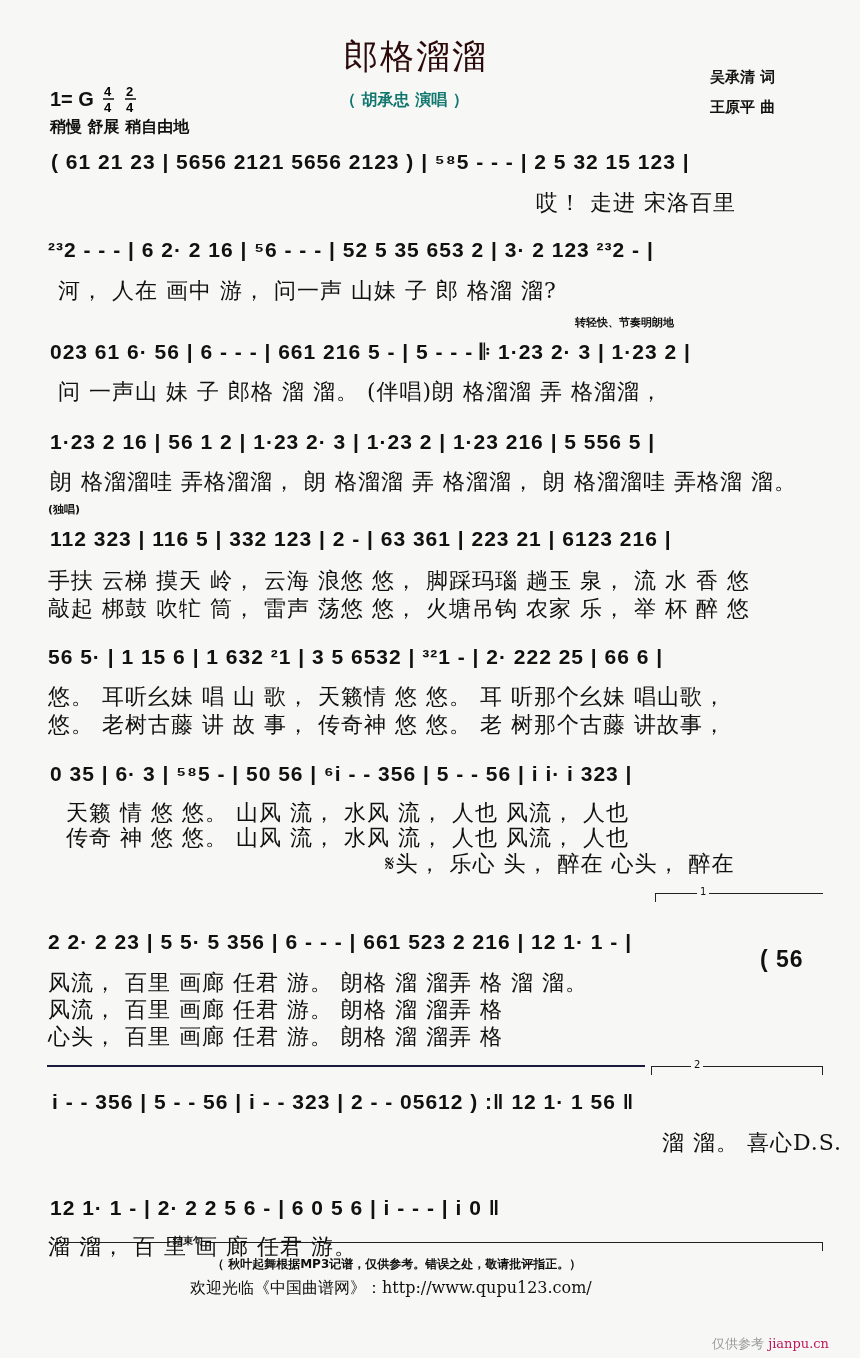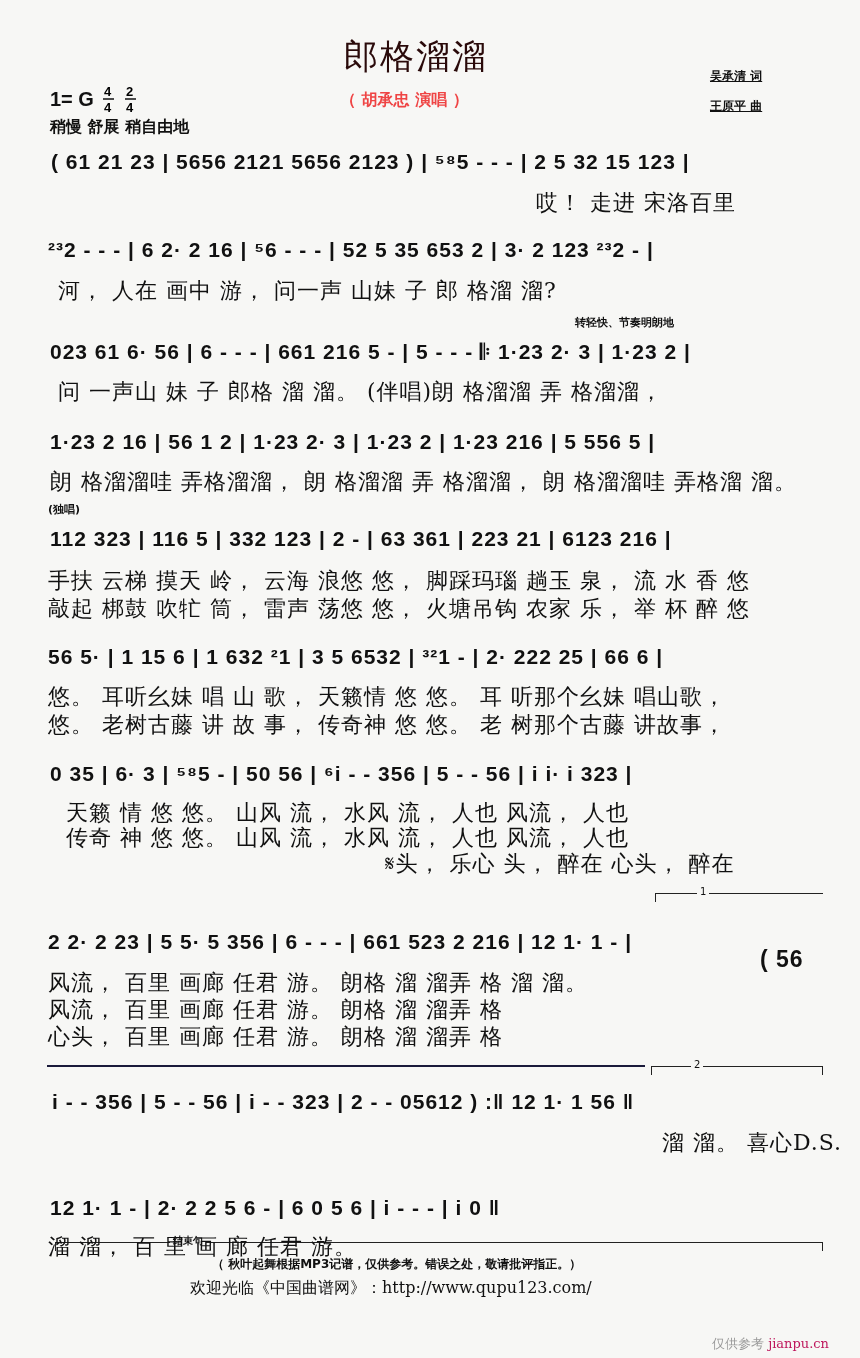--- a/index.html
+++ b/index.html
@@ -1,21 +1,21 @@
 <!DOCTYPE html>
 <html><head>
 <meta charset="utf-8">
 <style>
   html,body{margin:0;padding:0;}
   body{width:860px;height:1358px;background:#f7f7f5;position:relative;overflow:hidden;
        font-family:"DejaVu Sans","Liberation Sans",sans-serif;color:#111;}
   .abs{position:absolute;white-space:nowrap;}
   .title{font-size:34px;color:#2a0a0a;letter-spacing:2px;font-family:"DejaVu Sans",sans-serif;}
-  .singer{font-size:16px;font-weight:bold;color:#ef4444;}
-  .credit{font-size:12px;font-family:"DejaVu Serif","Liberation Serif",serif;font-weight:bold;text-decoration:underline;}
+  .singer{font-size:16px;font-weight:bold;color:#0f766e;}
+  .credit{font-size:15px;font-family:"DejaVu Serif","Liberation Serif",serif;font-weight:bold;}
   .key{font-size:20px;font-weight:bold;font-family:"Liberation Sans",sans-serif;}
   .tempo{font-size:16px;font-weight:bold;}
   .notes{font-size:21px;font-weight:bold;font-family:"Liberation Sans","DejaVu Sans",sans-serif;letter-spacing:1px;}
   .lyr{font-size:22px;font-family:"DejaVu Serif","Liberation Serif",serif;letter-spacing:1px;}
   .small{font-size:11px;font-weight:bold;}
   .note-text{font-size:12px;font-weight:bold;}
   .welcome{font-size:16px;font-family:"DejaVu Serif","Liberation Serif",serif;}
   .wm{font-size:13px;color:#999;font-family:"DejaVu Serif",serif;}
   .wm span{color:#be185d;}
   .bracket{position:absolute;border-top:1px solid #222;}

